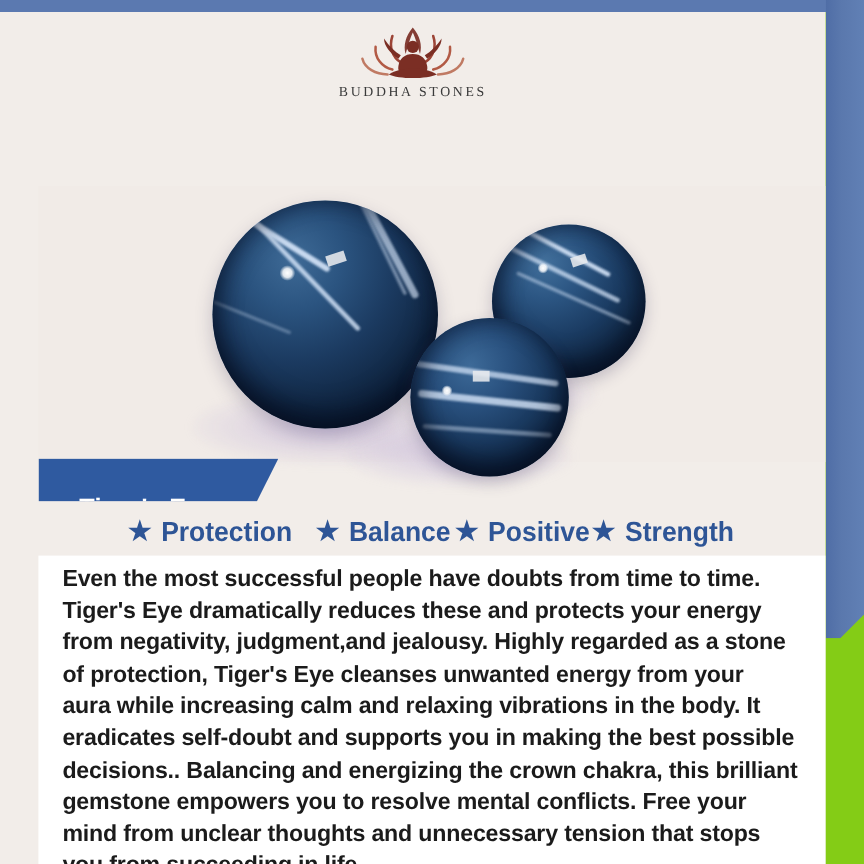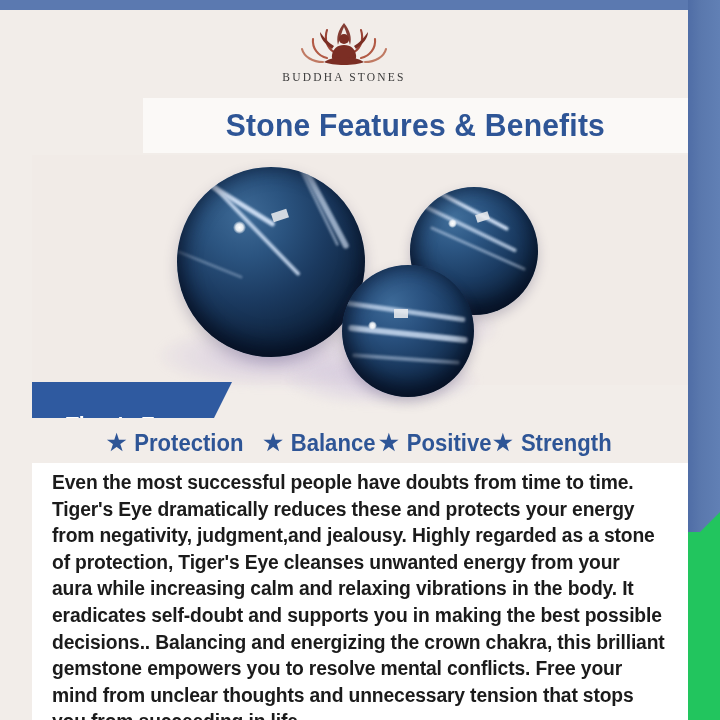--- a/index.html
+++ b/index.html
@@ -5,21 +5,21 @@
   * { margin:0; padding:0; box-sizing:border-box; }
   html,body { width:720px; height:720px; }
   body {
     font-family:"Liberation Sans", sans-serif;
     background:#5b79b0;
     overflow:hidden;
     position:relative;
   }
 
   
-  #page { position:absolute; inset:0; background:#22c55e; }
+  #page { position:absolute; inset:0; background:#84cc16; }
 
   .frame-left {
     position:absolute; left:0; top:182px; width:32px; height:538px;
     background:linear-gradient(90deg,#6180b5 0%,#5a78ad 60%,#4f6da6 100%);
     clip-path: polygon(0 18px, 18px 0, 100% 0, 100% 100%, 0 100%);
   }
   .frame-right {
     position:absolute; right:0; top:0; width:32px; height:532px;
     background:linear-gradient(90deg,#4f6da6 0%,#5a78ad 40%,#6180b5 100%);
     clip-path: polygon(0 0, 100% 0, 100% calc(100% - 20px), calc(100% - 20px) 100%, 0 100%);
@@ -169,23 +169,20 @@
           <circle cx="64" cy="21" r="5.1"></circle>
           <path d="M64 27 C57 27 53 31 52 37 C51 42 55 45 59 45 L69 45 C73 45 77 42 76 37 C75 31 71 27 64 27 Z"></path>
           <path d="M52 31 C45 26 40 20 40 14 C44 20 49 25 54 28 Z"></path>
           <path d="M76 31 C83 26 88 20 88 14 C84 20 79 25 74 28 Z"></path>
           <path d="M44 44 C50 40 58 39 64 39 C70 39 78 40 84 44 C76 48 52 48 44 44 Z"></path>
         </g>
       </svg>
       <div class="logo-text">BUDDHA STONES</div>
     </div>
 
-    <div class="title-band">
-      <div class="title-text">Stone Features &amp; Benefits</div>
-    </div>
 
     <div class="hero">
       <div class="hero-inner">
         <div class="shadow-blob shadow-a"></div>
         <div class="shadow-blob shadow-b"></div>
         <div class="shadow-blob shadow-c"></div>
 
         <div class="sphere" id="s-big">
           <div class="streak" style="left:-6px; top:26px; width:112px; height:5px; transform:rotate(32deg); border-radius:4px;"></div>
           <div class="streak" style="left:14px; top:60px; width:128px; height:4px; transform:rotate(46deg); border-radius:4px; opacity:.9;"></div>

